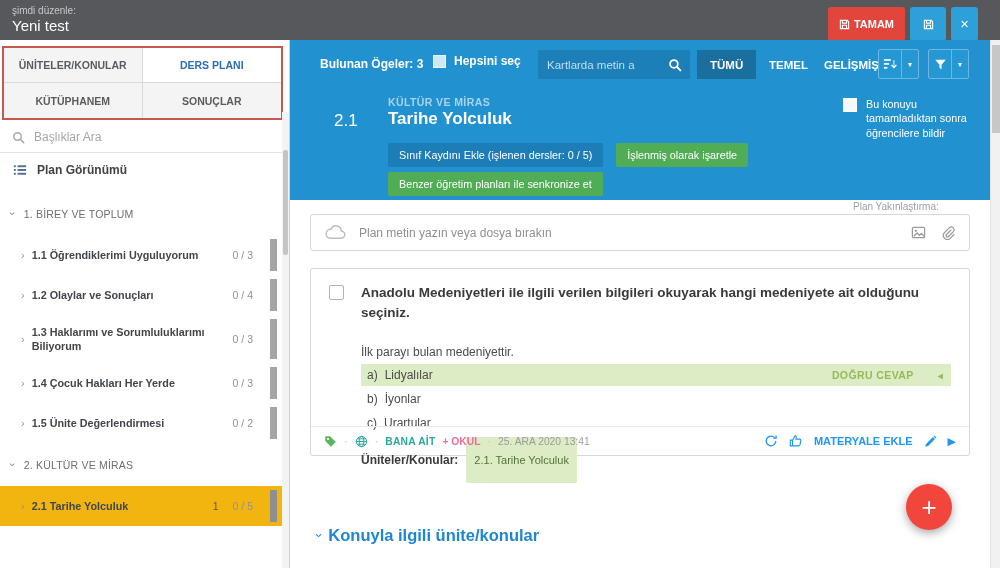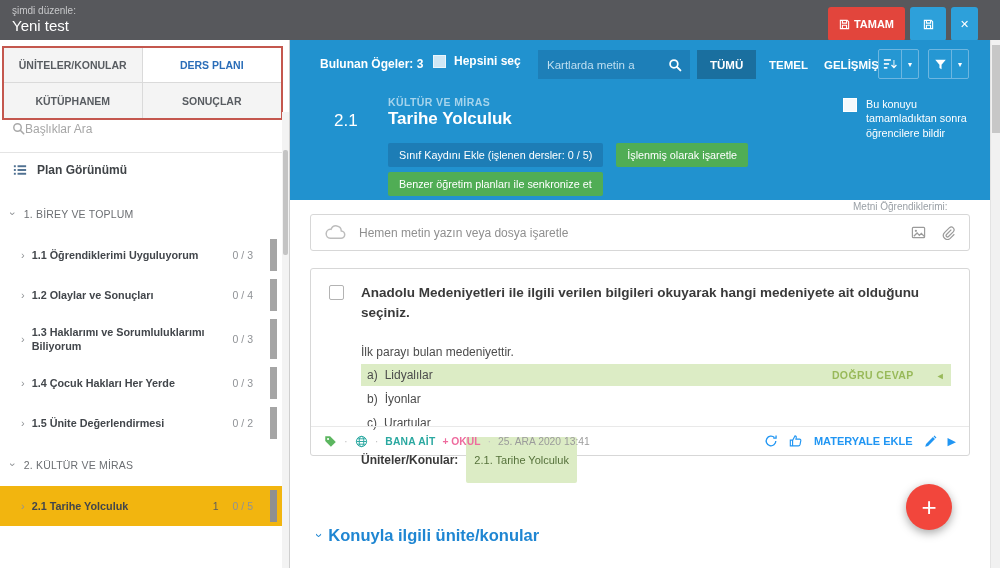--- a/index.html
+++ b/index.html
@@ -25,21 +25,21 @@
   
   .sidebar{position:absolute;left:0;top:40px;width:290px;bottom:0;background:#fff;border-right:1px solid #cfcfcf}
   .side-tabs{position:absolute;left:2px;top:6px;width:281px;border:2px solid #c4574e;display:grid;grid-template-columns:1fr 1fr;background:#fff}
   .side-tab{height:35px;display:flex;align-items:center;justify-content:center;font-size:10.5px;font-weight:bold;
             color:#585c61;background:#f4f4f4;cursor:pointer;text-align:center}
   .side-tab.brb{border-right:1px solid #dadada;border-bottom:1px solid #dadada}
   .side-tab.bb{border-bottom:1px solid #dadada}
   .side-tab.br{border-right:1px solid #dadada}
   .side-tab.active{background:#fff;color:#2a6db8}
   .side-search{position:absolute;left:0;top:82px;width:283px;height:31px;border-bottom:1px solid #e4e4e4;
-               display:flex;align-items:flex-start;padding:0 12px;color:#a9a9a9}
+               display:flex;align-items:center;gap:9px;padding:0 12px;color:#a9a9a9}
   .side-search input{flex:1;border:0;outline:0;font-size:12px;font-family:inherit;color:#555;background:transparent}
   .side-search input::placeholder{color:#a6a6a6}
   .plan-row{position:absolute;left:0;top:113px;width:283px;height:33px;display:flex;align-items:center;gap:10px;padding:0 13px;cursor:pointer}
   .plan-row span{font-size:12px;font-weight:bold;color:#3f4347}
   .tree{position:absolute;left:0;top:152px;width:283px}
   .chev{font-size:11px;color:#909396;line-height:1}
   .chev.down{display:inline-block;transform:rotate(90deg)}
   .tree-unit{height:43px;display:flex;align-items:center;gap:9px;padding:0 11px;cursor:pointer}
   .tree-unit .u-lbl{font-size:10.5px;color:#6b6e72;letter-spacing:.2px}
   .tree-topic{position:relative;min-height:40px;display:flex;align-items:center;gap:7px;padding:0 30px 0 21px;cursor:pointer}
@@ -287,27 +287,27 @@
       <div class="bh-row row2">
         <button class="bh-btn b-green">Benzer öğretim planları ile senkronize et</button>
       </div>
 
       <div class="notify">
         <span class="cb"></span>
         <span>Bu konuyu tamamladıktan sonra öğrencilere bildir</span>
       </div>
     </div>
 
-    <div class="zoom-label">Metni Öğrendiklerimi:</div>
+    <div class="zoom-label">Plan Yakınlaştırma:</div>
 
     <div class="dropzone">
       <svg width="21" height="15" viewBox="0 0 20 14" fill="none" stroke="#bdbdbd" stroke-width="1.4">
         <path d="M5 12.5h10a3.5 3.5 0 0 0 .5-7A5 5 0 0 0 5.8 4 4.2 4.2 0 0 0 5 12.5z"></path>
       </svg>
-      <span class="dz-text">Hemen metin yazın veya dosya işaretle</span>
+      <span class="dz-text">Plan metin yazın veya dosya bırakın</span>
       <span class="dz-icons">
         <svg width="15" height="15" viewBox="0 0 16 16" fill="none" stroke="#9b9b9b" stroke-width="1.3">
           <rect x="1.5" y="2.5" width="13" height="11" rx="1"></rect>
           <circle cx="5.2" cy="6.2" r="1.2" fill="#9b9b9b" stroke="none"></circle>
           <path d="M3 12l3.5-3.5 2.5 2.5 2-2 3 3"></path>
         </svg>
         <svg width="14" height="14" viewBox="0 0 16 16" fill="none" stroke="#9b9b9b" stroke-width="1.4">
           <path d="M11.8 4.2L6.3 9.7a1.6 1.6 0 0 0 2.3 2.3l5.6-5.6a3.2 3.2 0 0 0-4.5-4.5L4 7.6a4.6 4.6 0 0 0 6.5 6.5l4.7-4.7"></path>
         </svg>
       </span>

